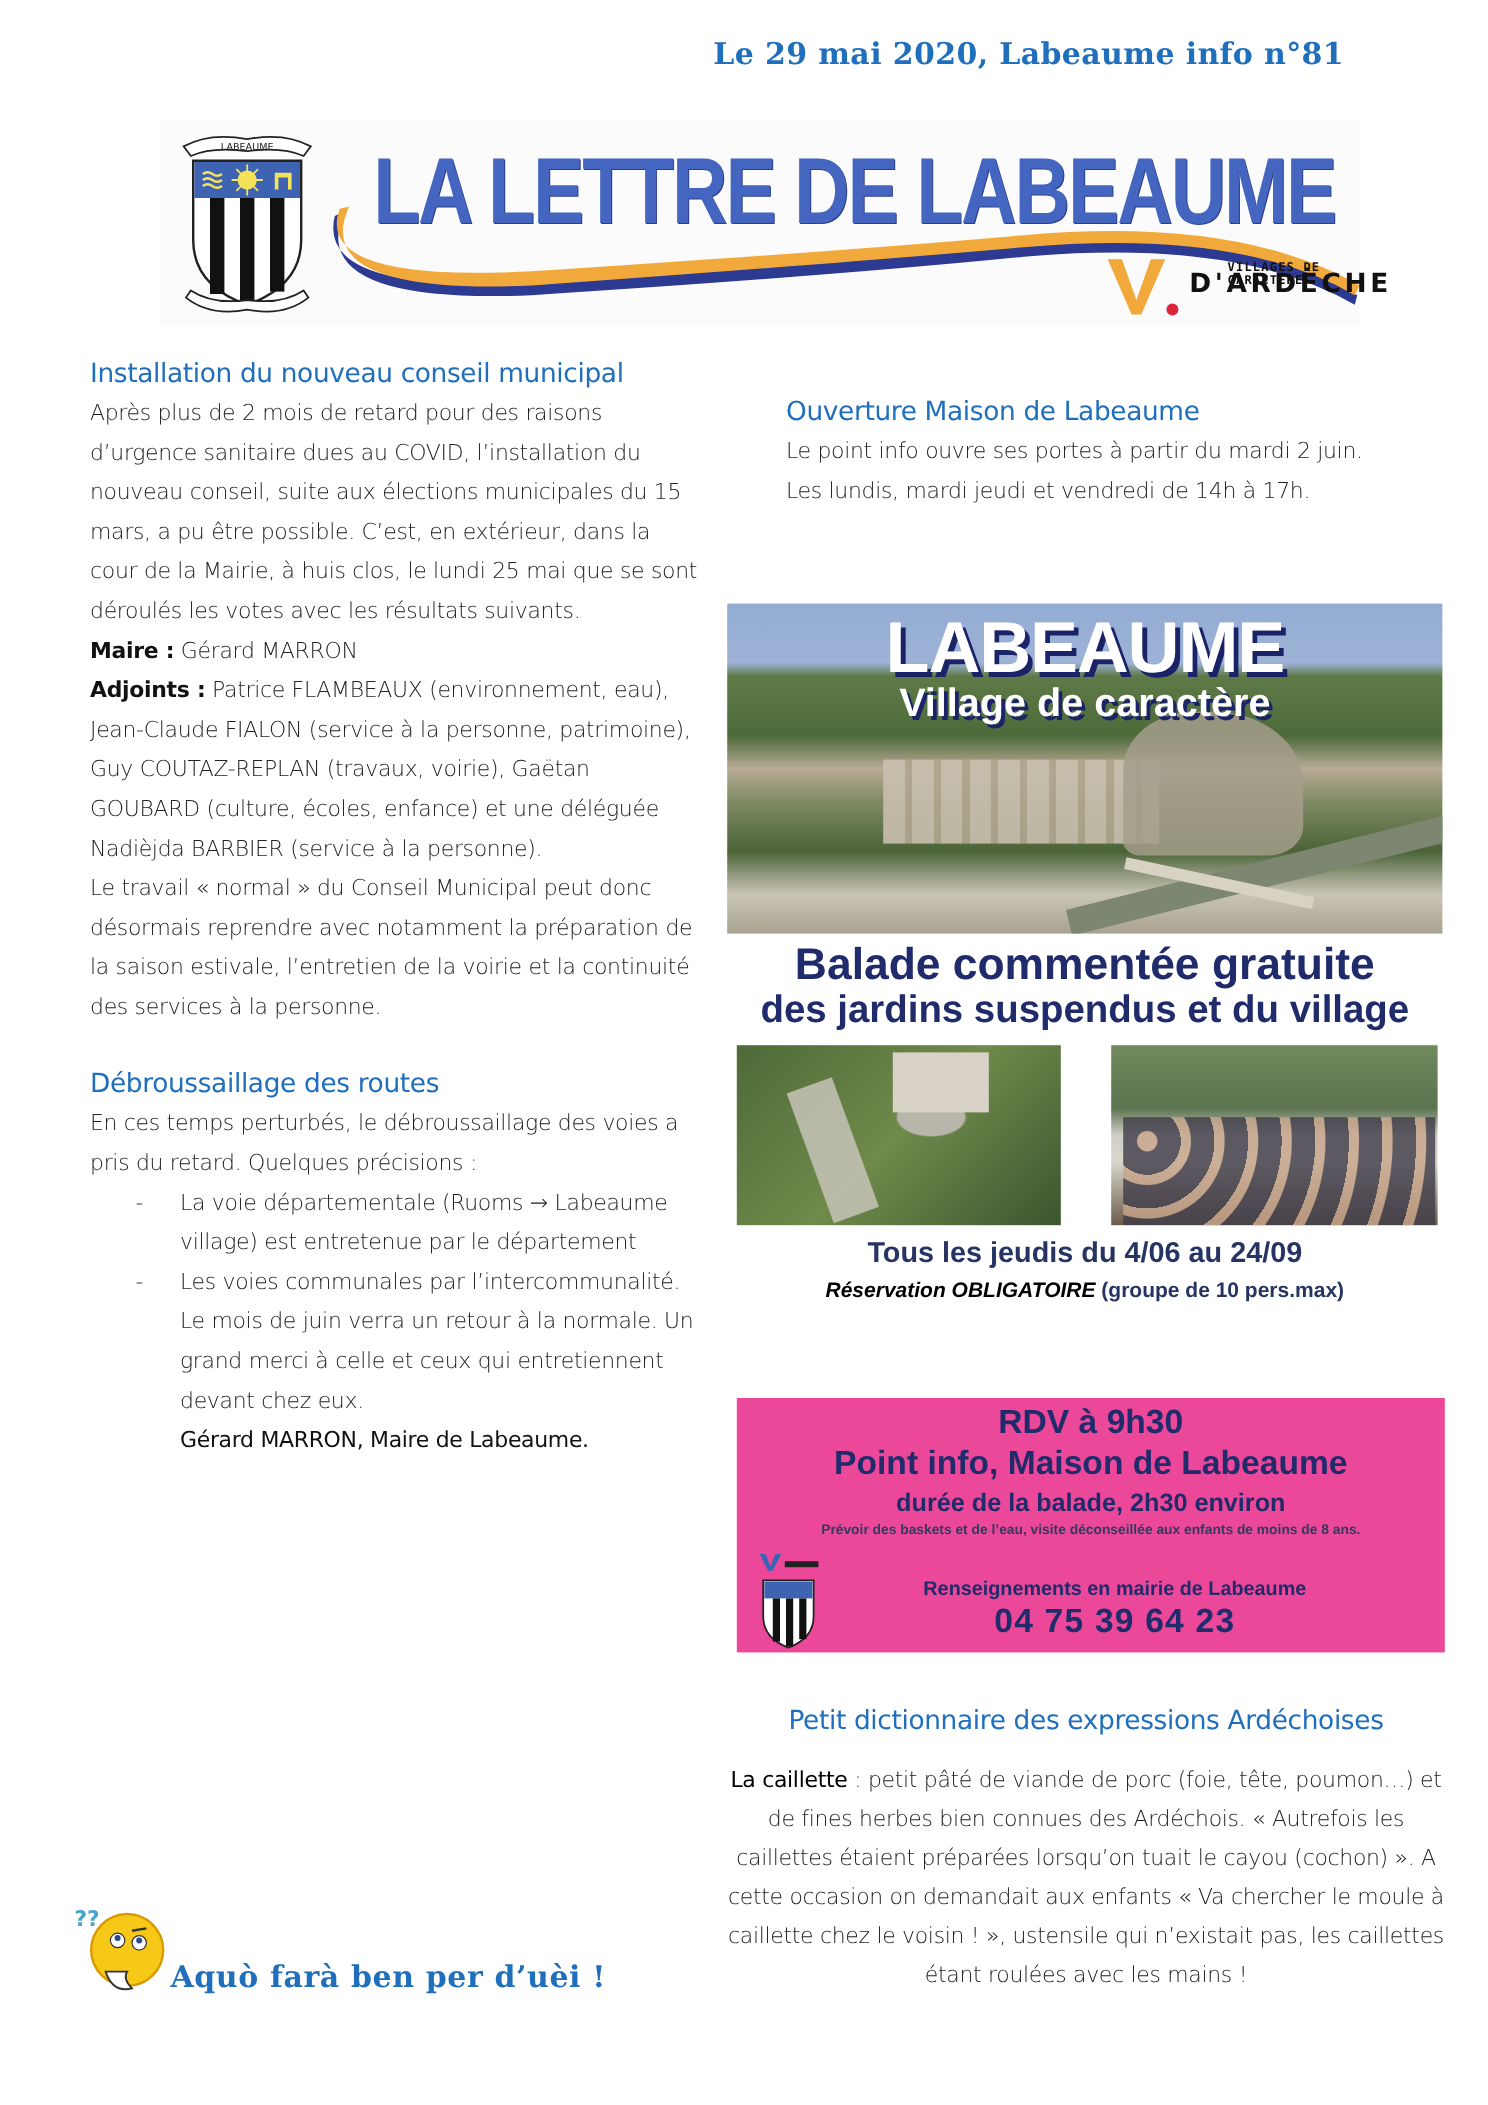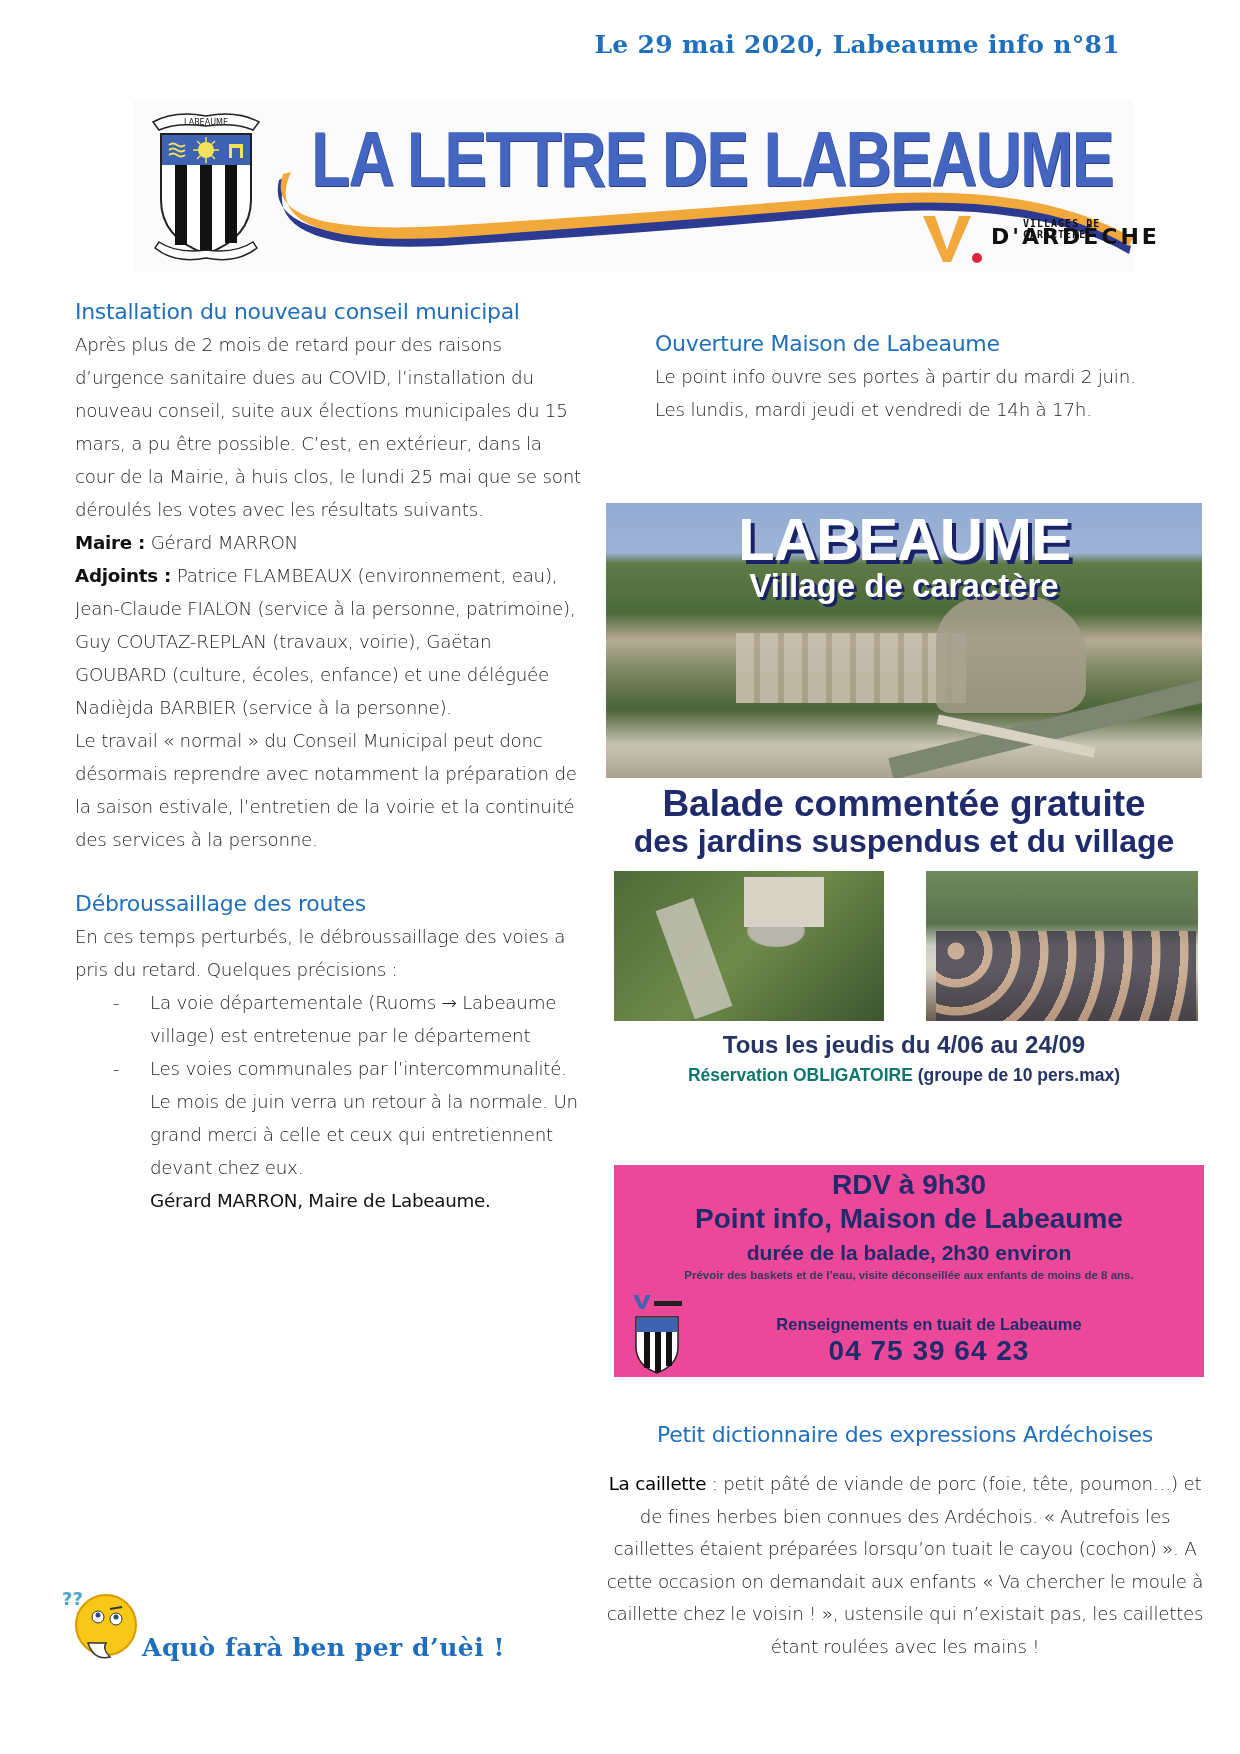--- a/index.html
+++ b/index.html
@@ -78,21 +78,21 @@
   .photo-b .people { position: absolute; left: 10px; top: 60px; width: 260px; height: 90px;
     background: repeating-radial-gradient(circle at 20px 20px,#c9a58a 0 8px,#3f3b48 9px 28px); opacity: .8; }
   .poster-when {
     position: absolute; left: 0; top: 528px; width: 596px; text-align: center;
     font-family: "Liberation Sans", sans-serif; font-weight: bold; font-size: 24px; color: #263463;
   }
   .poster-resa {
     position: absolute; left: 0; top: 562px; width: 596px; text-align: center;
     font-family: "Liberation Sans", sans-serif; font-weight: bold; font-size: 17.5px; color: #263463;
   }
-  .poster-resa .red { color: #0f766e; }
+  .poster-resa .red { color: #000000; font-style: italic; }
   .info-box { position: absolute; left: 8px; top: 662px; width: 590px; height: 212px; background: #ec4899; }
   .rdv { position: absolute; left: 0; top: 4px; width: 590px; text-align: center; font-family: "Liberation Sans", sans-serif; font-weight: bold; font-size: 28px; color: #1f2b6b; }
   .point { position: absolute; left: 0; top: 38px; width: 590px; text-align: center; font-family: "Liberation Sans", sans-serif; font-weight: bold; font-size: 28px; color: #1f2b6b; }
   .duree { position: absolute; left: 0; top: 76px; width: 590px; text-align: center; font-family: "Liberation Sans", sans-serif; font-weight: bold; font-size: 21px; color: #1f2b6b; }
   .prevoir { position: absolute; left: 0; top: 104px; width: 590px; text-align: center; font-family: "Liberation Sans", sans-serif; font-weight: bold; font-size: 11.5px; color: #333a5c; }
   .mini-logo { position: absolute; left: 16px; top: 128px; width: 54px; height: 82px; }
   .renseign { position: absolute; left: 0; top: 150px; width: 590px; padding-left: 40px; text-align: center; font-family: "Liberation Sans", sans-serif; font-weight: bold; font-size: 16.5px; color: #1f2b6b; }
   .phone { position: absolute; left: 0; top: 170px; width: 590px; padding-left: 40px; text-align: center; font-family: "Liberation Sans", sans-serif; font-weight: bold; font-size: 28px; color: #1f2b6b; letter-spacing: 1px; }
 
   
@@ -195,21 +195,21 @@
     <div class="prevoir">Prévoir des baskets et de l’eau, visite déconseillée aux enfants de moins de 8 ans.</div>
     <svg class="mini-logo" viewBox="0 0 54 82">
       <path d="M3 2 L8 2 L12 12 L16 2 L21 2 L14 16 L10 16 Z" fill="#3f63b3"></path>
       <rect x="24" y="8" width="28" height="5" fill="#222"></rect>
       <path d="M6 24 H48 V54 Q48 72 27 80 Q6 72 6 54 Z" fill="#fff" stroke="#222" stroke-width="1.5"></path>
       <rect x="7" y="25" width="40" height="14" fill="#3f63b3"></rect>
       <rect x="14" y="39" width="6" height="36" fill="#111"></rect>
       <rect x="25" y="39" width="6" height="40" fill="#111"></rect>
       <rect x="36" y="39" width="6" height="34" fill="#111"></rect>
     </svg>
-    <div class="renseign">Renseignements en tuait de Labeaume</div>
+    <div class="renseign">Renseignements en mairie de Labeaume</div>
     <div class="phone">04 75 39 64 23</div>
   </div>
 </div>
 
 <div class="dict">
   <div class="h2">Petit dictionnaire des expressions Ardéchoises</div>
   <p class="p"><span class="b" style="font-weight:normal;color:#000;">La caillette</span><span> : petit pâté de viande de porc (foie, tête, poumon…) et de fines herbes bien connues des Ardéchois. « Autrefois les caillettes étaient préparées lorsqu’on tuait le cayou (cochon) ». A cette occasion on demandait aux enfants « Va chercher le moule à caillette chez le voisin ! », ustensile qui n’existait pas, les caillettes étant roulées avec les mains !</span></p>
 </div>
 
 <svg class="smiley" viewBox="0 0 90 80">

